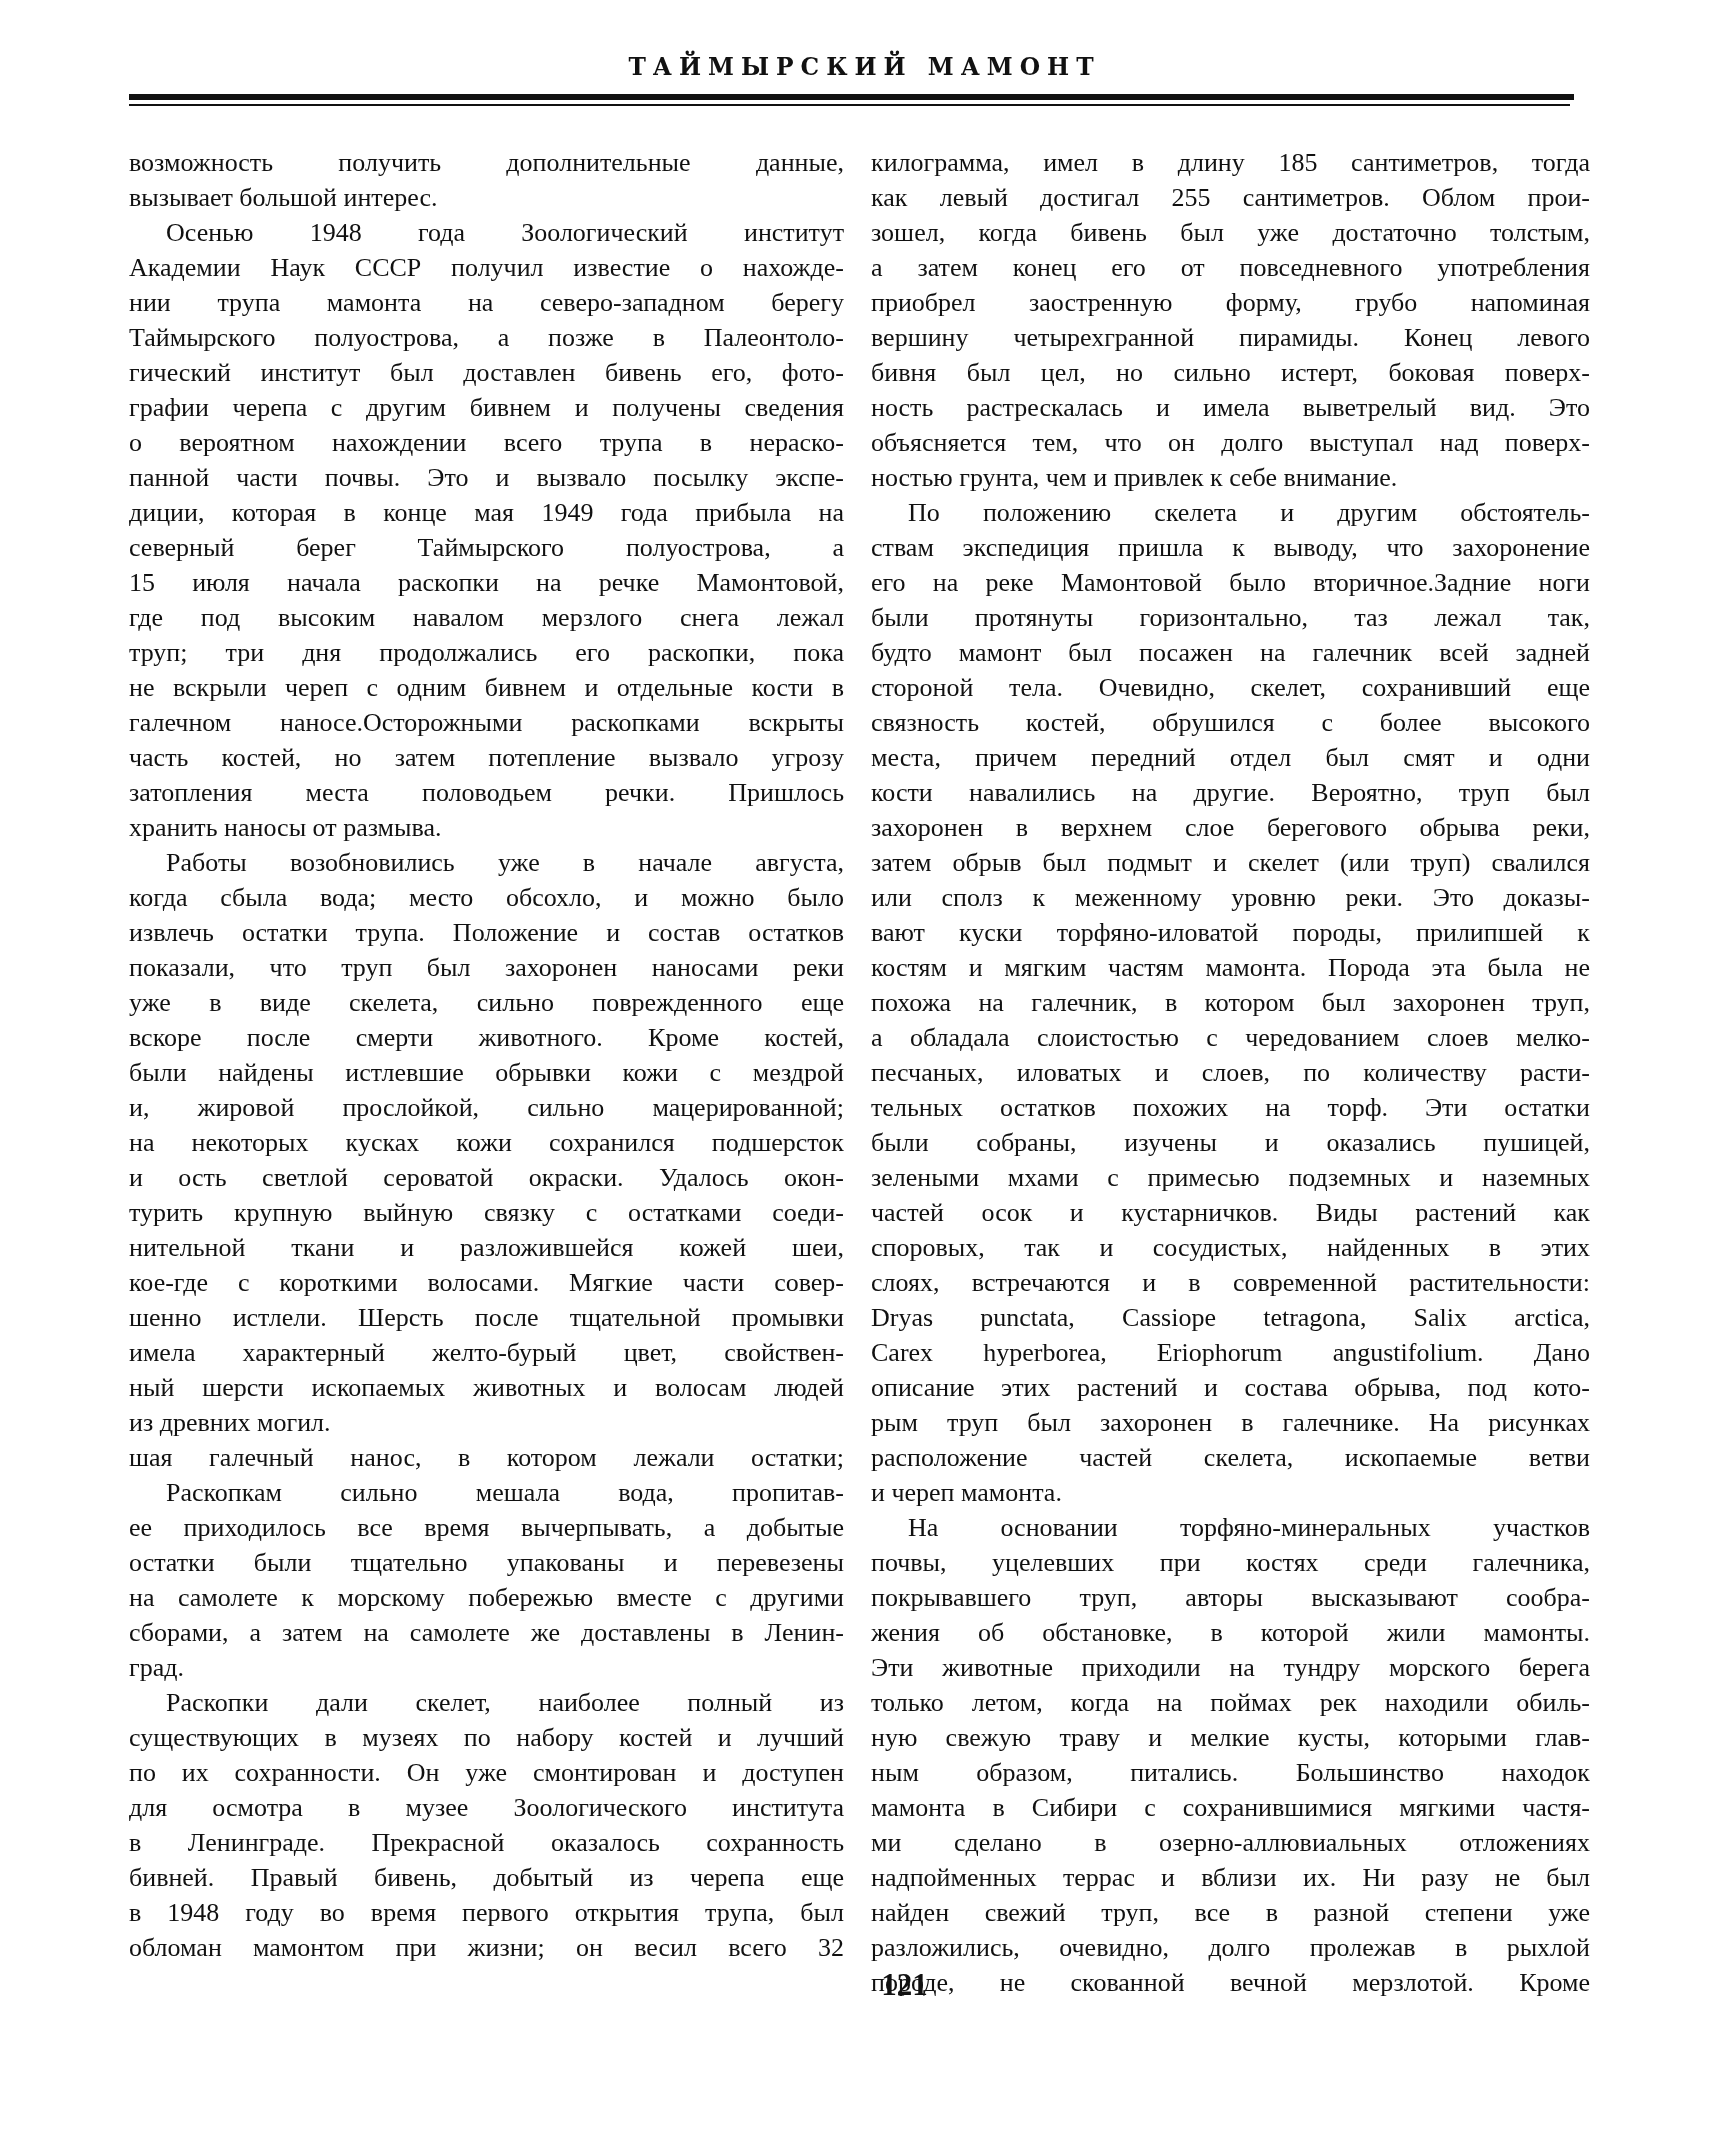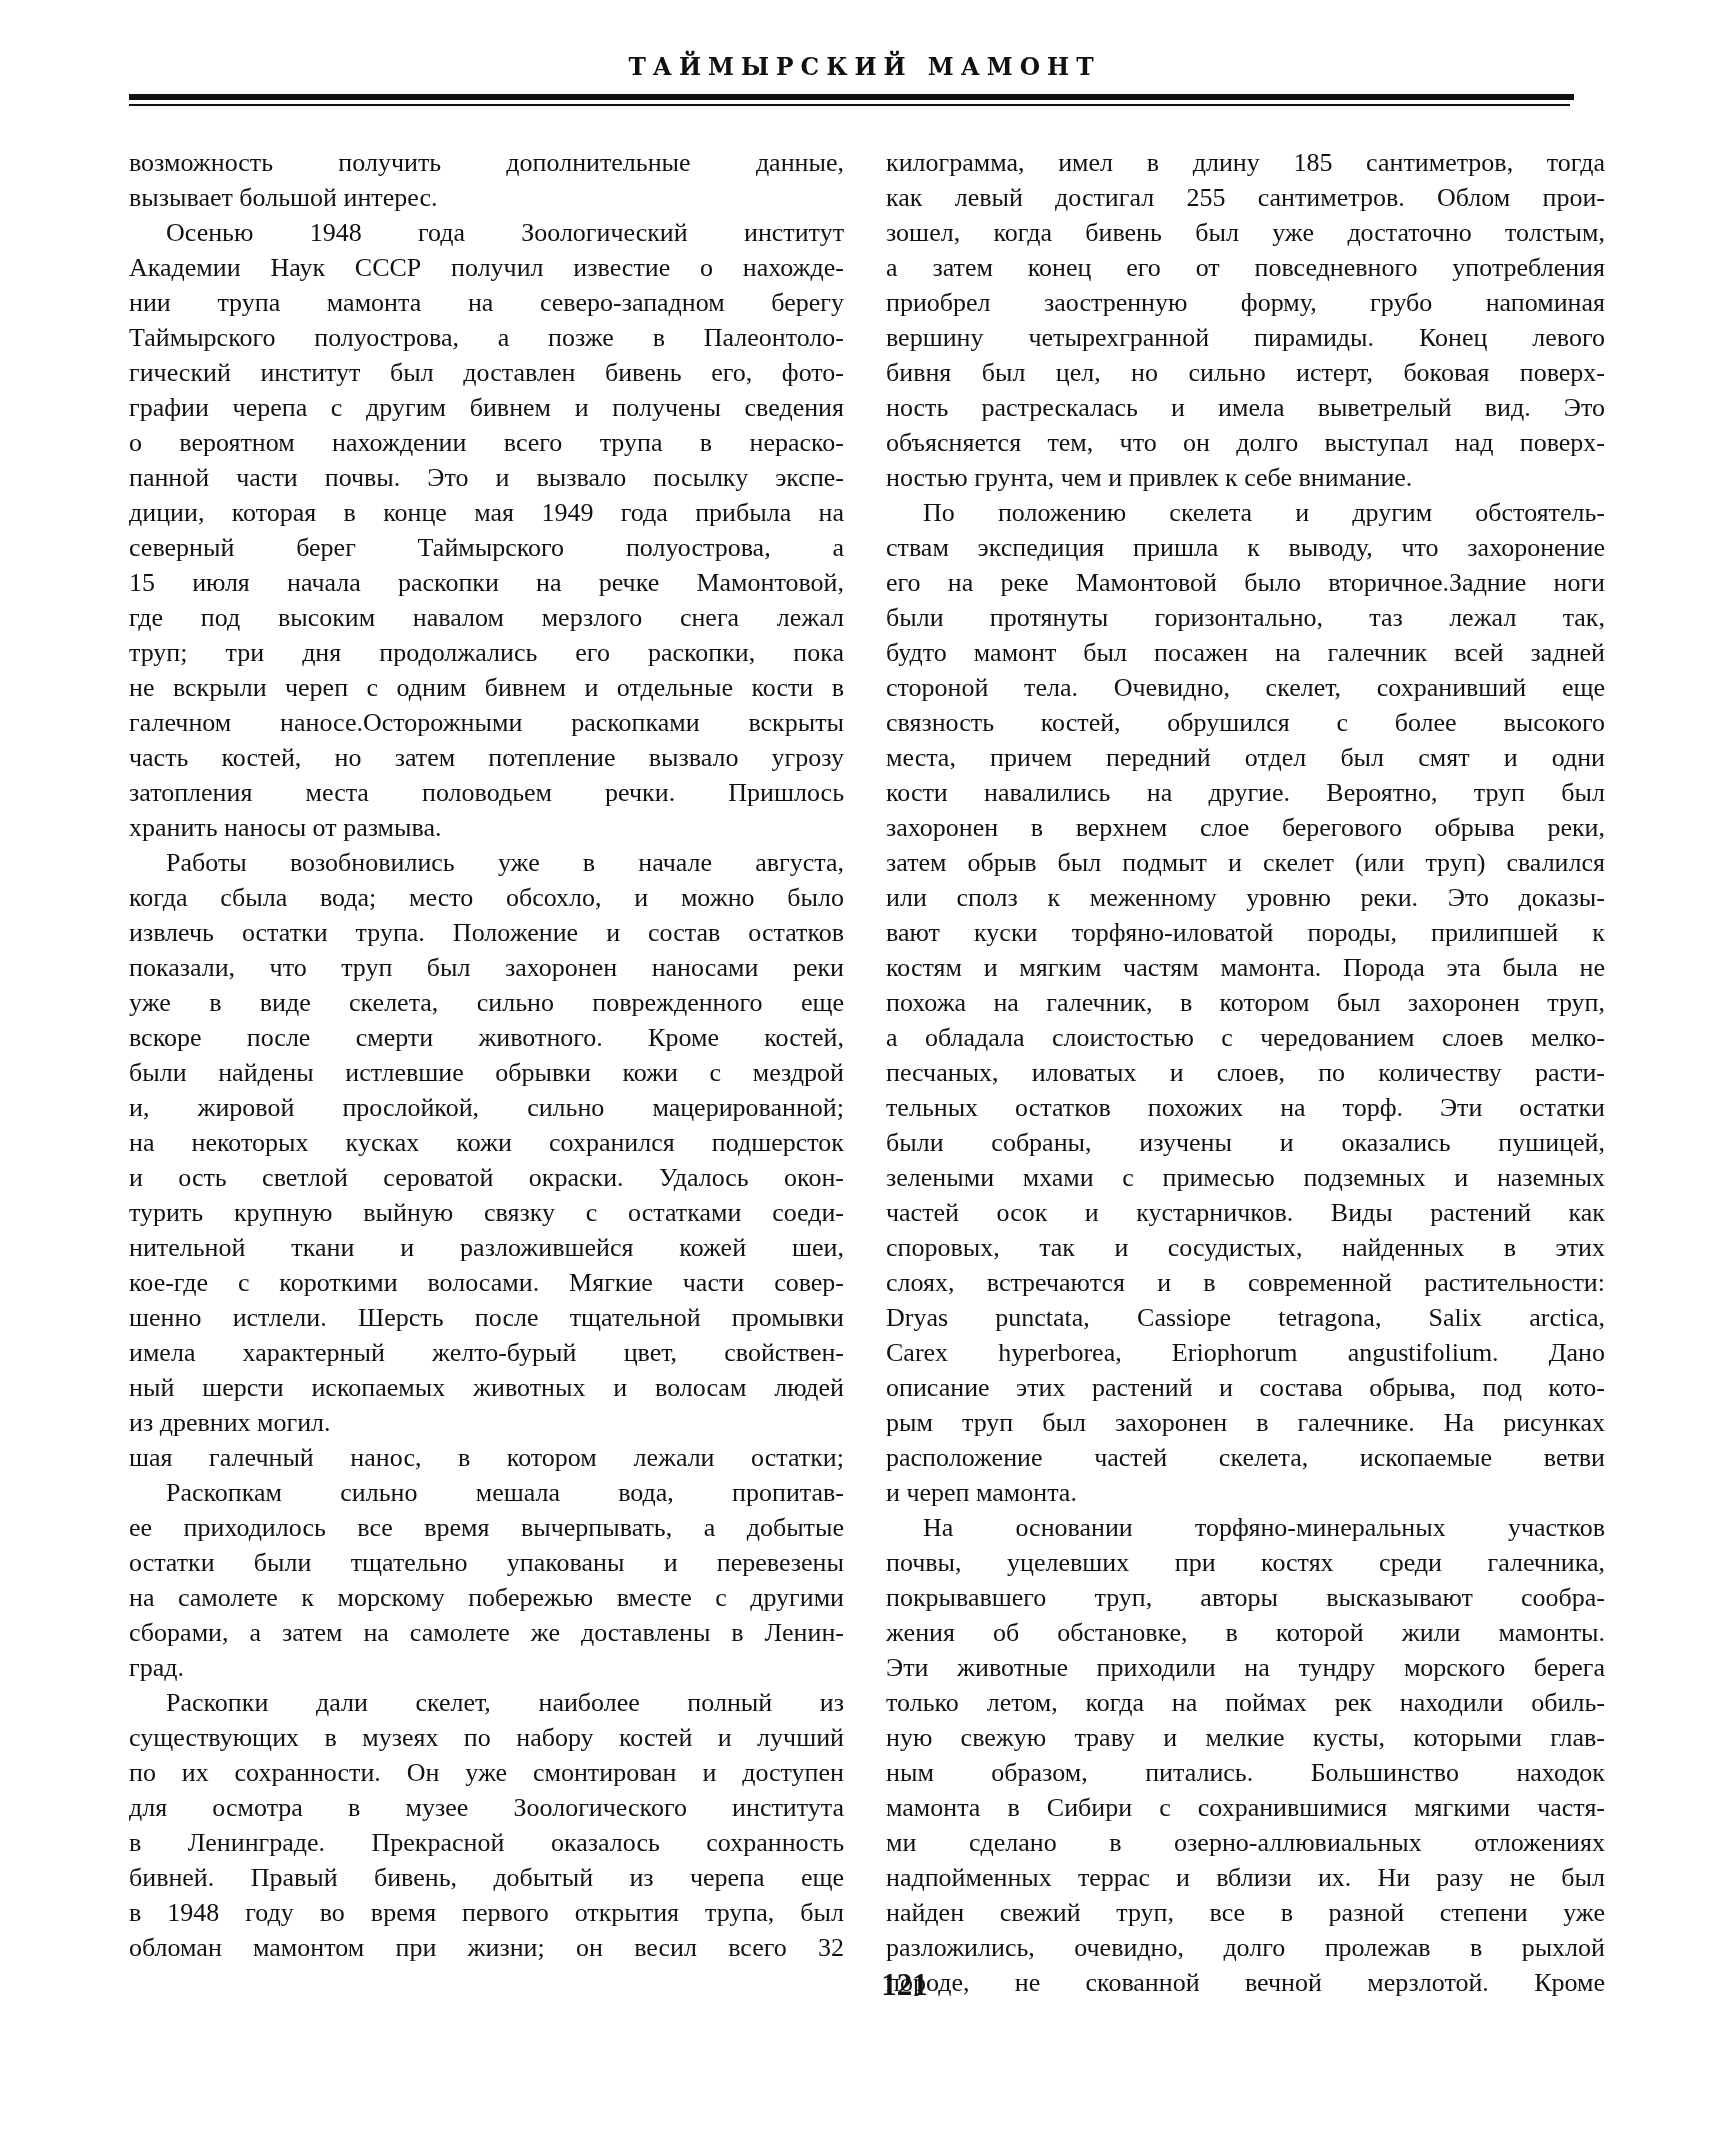--- a/index.html
+++ b/index.html
@@ -11,21 +11,21 @@
     letter-spacing: 7px; color: #111;
   }
   .rule-thick { position: absolute; left: 129px; width: 1445px; top: 94px; height: 5.5px; background: #111; }
   .rule-thin  { position: absolute; left: 129px; width: 1441px; top: 104px; height: 2.3px; background: #111; }
   .column {
     position: absolute; top: 145px;
     font-family: "Liberation Serif", serif; font-size: 26px; line-height: 35px;
     text-align: justify; color: #111;
   }
   .col-left  { left: 129px; width: 715px; }
-  .col-right { left: 871px; width: 719px; margin-left: 15px; }
+  .col-right { left: 871px; width: 719px; }
   .line { display: block; height: 35px; white-space: nowrap; text-align: justify; text-align-last: justify; overflow: visible; }
   .line.last { text-align-last: left; }
   .line.indent { padding-left: 37px; }
   .para { display: block; margin-bottom: 0; }
   .page-number {
     position: absolute; left: 0; width: 1729px; top: 1967px; text-align: center;
     font-family: "Liberation Serif", serif; font-weight: bold; font-size: 31px; color: #111; margin-left: 40px;
   }
 </style>
 </head>

